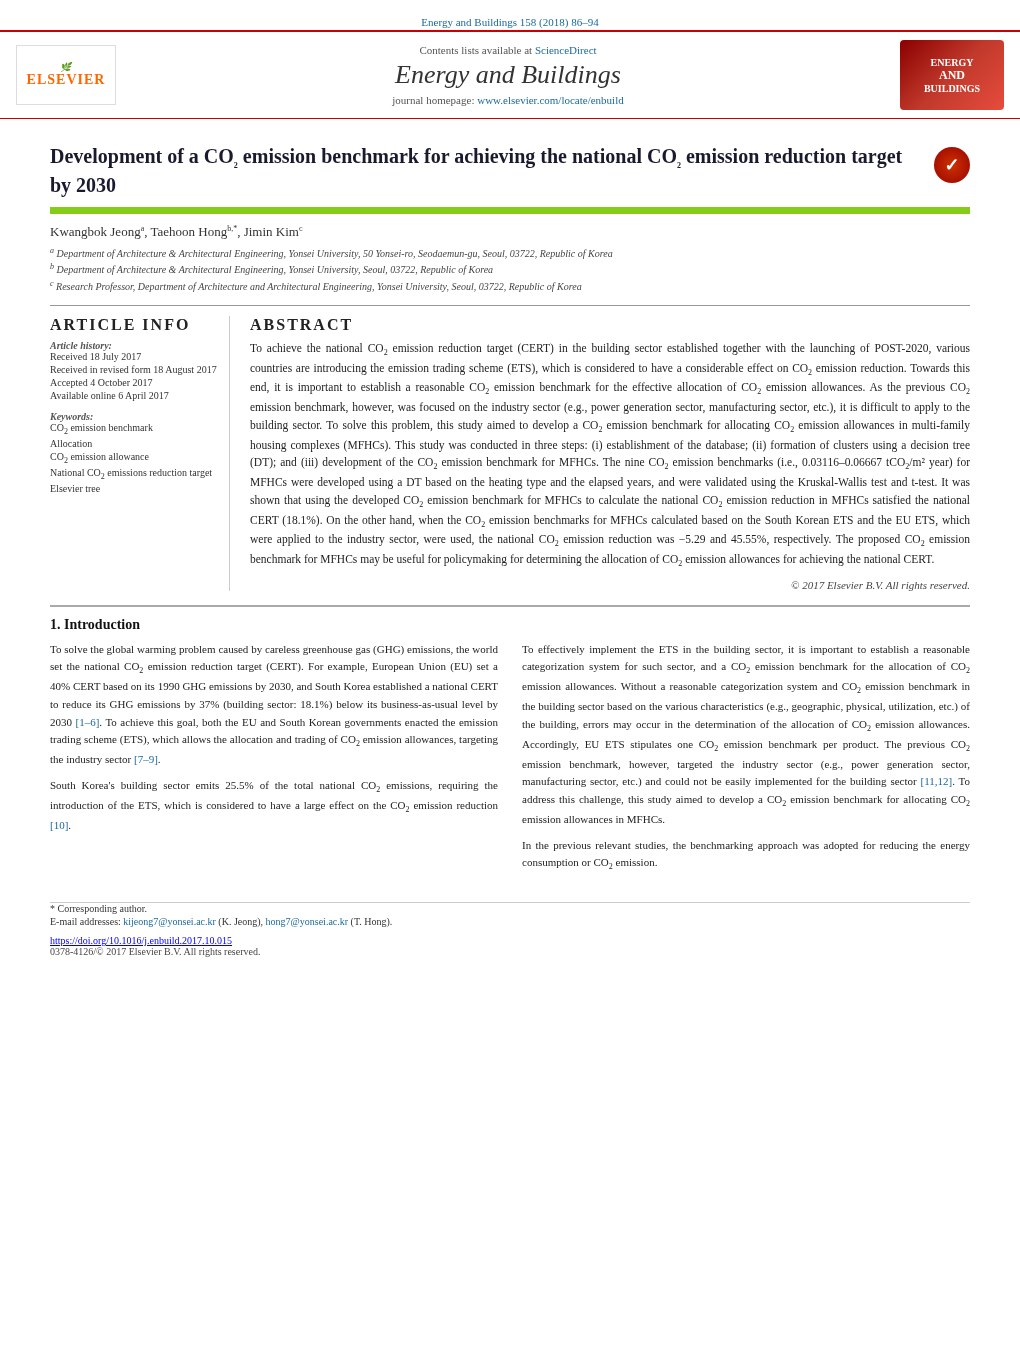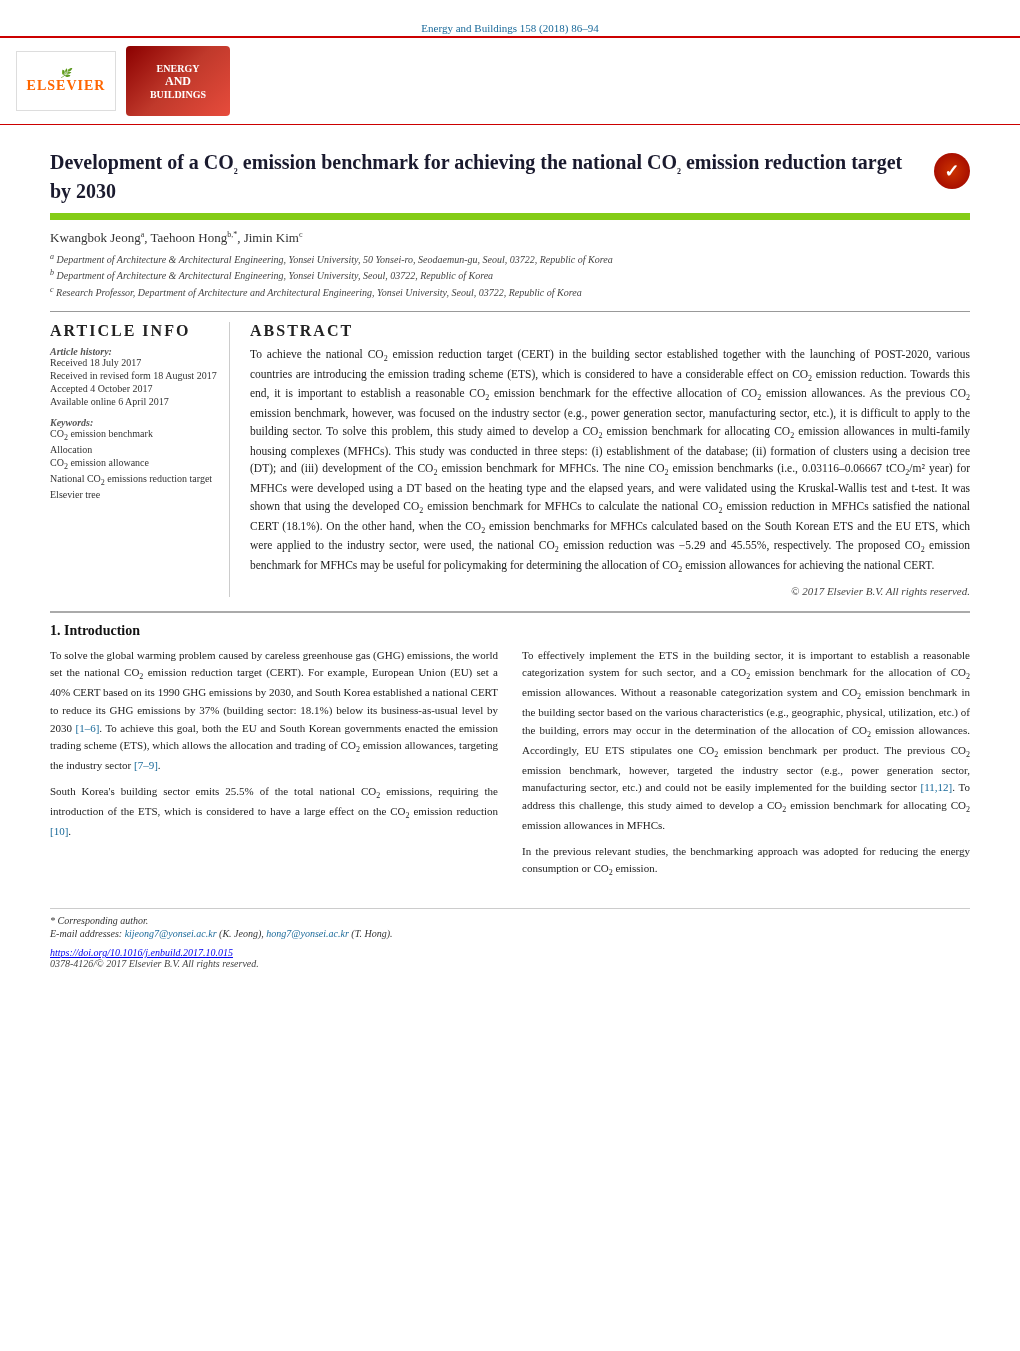--- a/index.html
+++ b/index.html
@@ -8,21 +8,21 @@
       min-height: 1351px;
       background: #fff;
       font-family: 'Times New Roman', Times, serif;
       font-size: 13px;
       color: #222;
     }
 
     
     .header-top {
       text-align: center;
-      padding: 22px 0 2px;
+      padding: 16px 0 2px;
       font-size: 11px;
       color: #1a6a9a;
     }
     .header-banner {
       display: flex;
       align-items: center;
       border-top: 2px solid #c00;
       border-bottom: 1px solid #c00;
       padding: 8px 16px;
       gap: 10px;
@@ -228,22 +228,21 @@
       margin-bottom: 8px;
     }
     .body-text .ref-link {
       color: #1a6a9a;
     }
 
     
     .footnotes-section {
       border-top: 1px solid #ccc;
       margin-top: 20px;
-      padding-top: 6px;
-      font-style: italic;
+      padding-top: 0;
     }
     .footnote-item {
       font-size: 10px;
       color: #333;
       margin-bottom: 2px;
     }
     .footnote-item a, .doi-link {
       color: #1a6a9a;
       text-decoration: none;
     }
@@ -275,20 +274,31 @@
   <span>Energy and Buildings 158 (2018) 86–94</span>
 </div>
 
 <div class="header-banner">
 
   <div class="elsevier-logo">
     <div style="font-size:9px;color:#888;font-style:italic;">🌿</div>
     <div class="logo-text">ELSEVIER</div>
   </div>
 
+  <div class="header-center">
+    <div class="contents-line">
+      <span>Contents lists available at</span>
+      <a href="#">ScienceDirect</a>
+    </div>
+    <div class="journal-title">Energy and Buildings</div>
+    <div class="homepage-line">
+      <span>journal homepage:</span>
+      <a href="#">www.elsevier.com/locate/enbuild</a>
+    </div>
+  </div>
 
   <div class="header-right-logo">
     <div style="font-size:10px;">ENERGY</div>
     <div style="font-size:12px;">AND</div>
     <div style="font-size:10px;">BUILDINGS</div>
   </div>
 </div>
 
 <div class="main-content">
 

